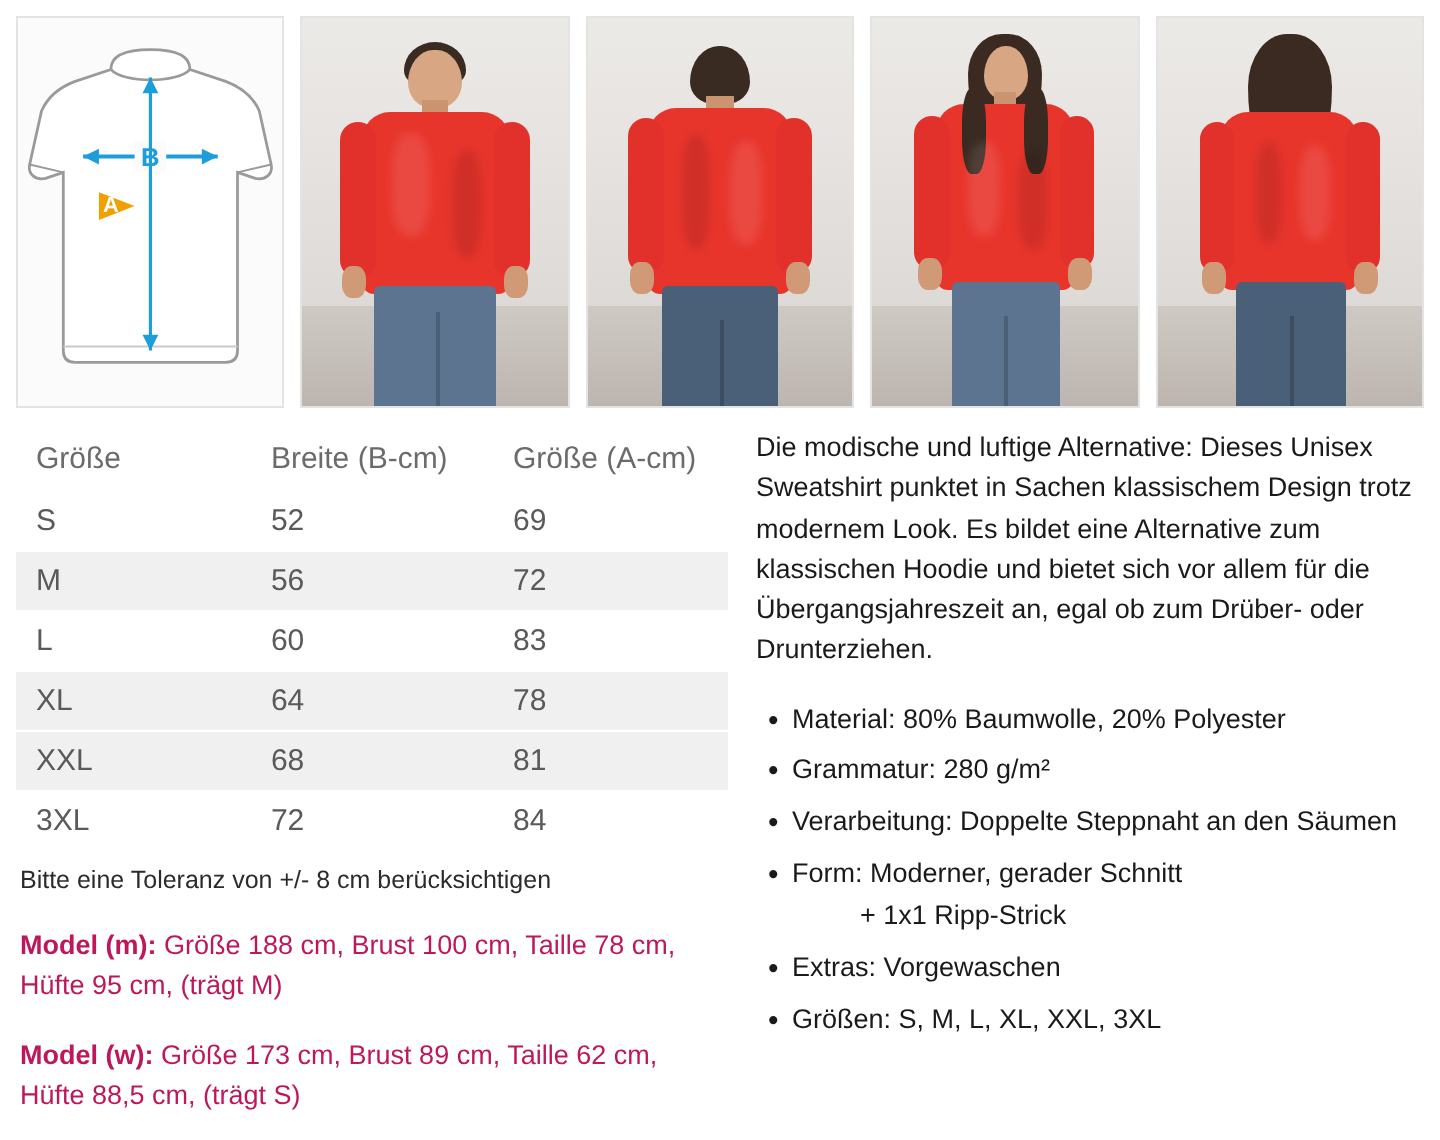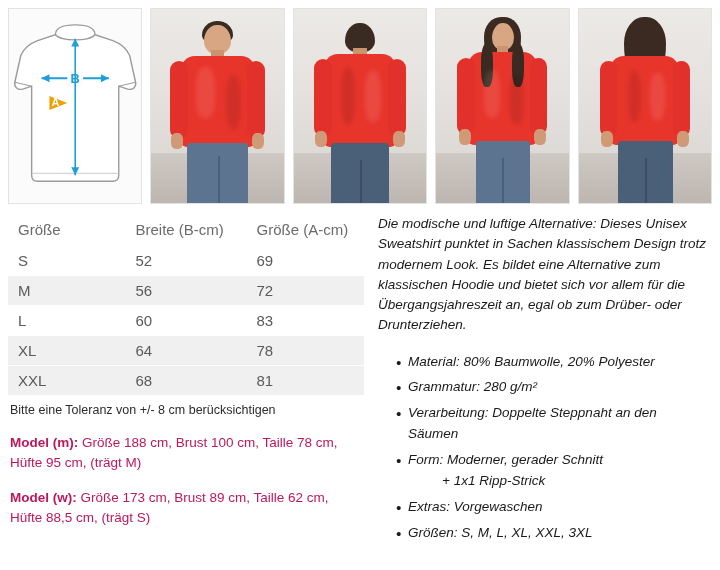--- a/index.html
+++ b/index.html
@@ -103,21 +103,21 @@
     width: 2px;
   }
 
   
   .lower {
     display: flex;
     padding: 10px 8px 0 8px;
     gap: 14px;
   }
   .left-col { width: 356px; }
-  .right-col { width: 332px; font-style: italic; }
+  .right-col { width: 332px; }
 
   
   table.size-table {
     width: 100%;
     border-collapse: collapse;
     font-size: 15px;
   }
   table.size-table th {
     font-weight: normal;
     color: #6b6b6b;
@@ -154,21 +154,21 @@
 
   
   .desc {
     font-size: 13.5px;
     line-height: 1.5;
     color: #1a1a1a;
     margin: 0 0 14px 0;
   }
   ul.features {
     list-style: none;
-    margin: 16px;
+    margin: 4px;
     padding: 0;
     font-size: 13.5px;
     line-height: 1.55;
   }
   ul.features li {
     position: relative;
     padding-left: 14px;
     margin-bottom: 5px;
   }
   ul.features li::before {
@@ -330,20 +330,25 @@
           <tr class="shade">
             <td>XL</td>
             <td class="num">64</td>
             <td class="num">78</td>
           </tr>
           <tr class="shade">
             <td>XXL</td>
             <td class="num">68</td>
             <td class="num">81</td>
           </tr>
+          <tr class="plain">
+            <td>3XL</td>
+            <td class="num">72</td>
+            <td class="num">84</td>
+          </tr>
         </tbody>
       </table>
 
       <div class="tolerance">Bitte eine Toleranz von +/- 8 cm berücksichtigen</div>
 
       <div class="model-line">
         <b>Model (m):</b>
         <span>Größe 188 cm, Brust 100 cm, Taille 78 cm, Hüfte 95 cm, (trägt M)</span>
       </div>
 

